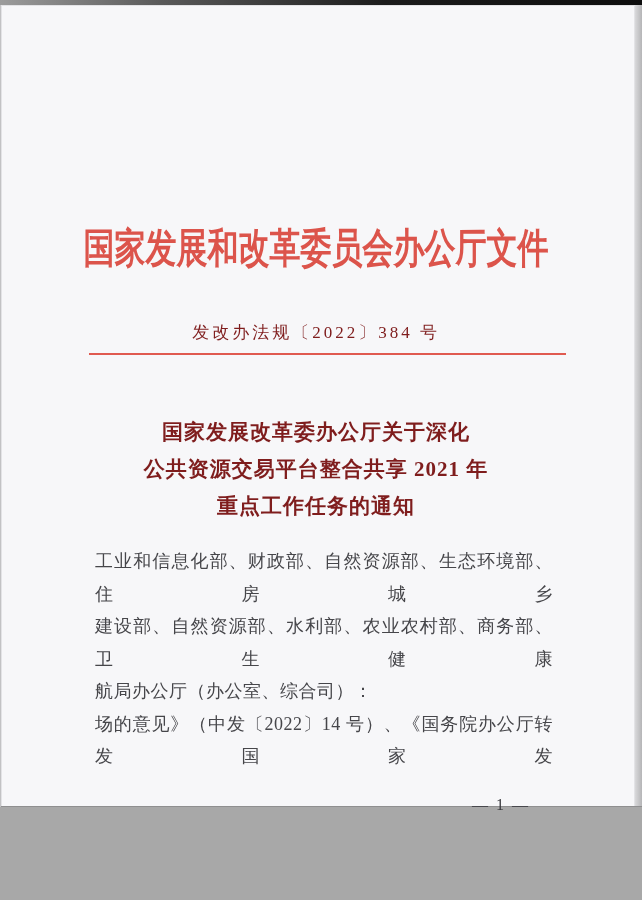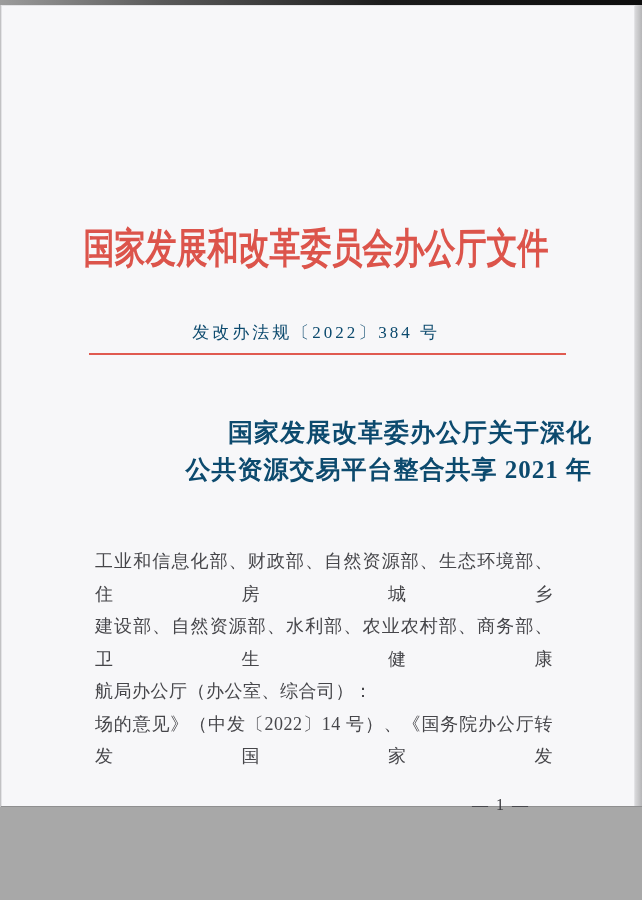--- a/index.html
+++ b/index.html
@@ -47,36 +47,36 @@
     letter-spacing: 0px;
     transform: scaleY(1.32);
     transform-origin: top center;
     white-space: nowrap;
   }
   .doc-number {
     position: absolute;
     left: 0; right: 10px; top: 321px;
     text-align: center;
     font-size: 17px;
-    color: #0c4a6e;
+    color: #7f1d1d;
     letter-spacing: 3px;
   }
   .red-rule {
     position: absolute;
     left: 89px; top: 353px;
     width: 477px; height: 2px;
     background: #e05a50;
   }
   .doc-title {
     position: absolute;
     left: 40px; right: 50px; top: 414px;
-    text-align: right;
-    font-size: 25px;
+    text-align: center;
+    font-size: 21px;
     font-weight: bold;
-    color: #0c4a6e;
+    color: #7f1d1d;
     line-height: 37px;
     letter-spacing: 1px;
   }
   .body-text {
     position: absolute;
     left: 95px; top: 545px;
     width: 458px;
     font-size: 18px;
     line-height: 32.5px;
     color: #46464a;
@@ -115,20 +115,21 @@
 
   <div class="org-title">国家发展和改革委员会办公厅文件</div>
 
   <div class="doc-number">发改办法规〔2022〕384 号</div>
 
   <div class="red-rule"></div>
 
   <div class="doc-title">
     <div>国家发展改革委办公厅关于深化</div>
     <div>公共资源交易平台整合共享 2021 年</div>
+    <div>重点工作任务的通知</div>
   </div>
 
   <div class="body-text">
     <div class="jline">工业和信息化部、财政部、自然资源部、生态环境部、住房城乡</div>
     <div class="jline">建设部、自然资源部、水利部、农业农村部、商务部、卫生健康</div>
     <div class="jline short">航局办公厅（办公室、综合司）：</div>
     <div class="jline">场的意见》（中发〔2022〕14 号）、《国务院办公厅转发国家发</div>
 
   </div>
 

